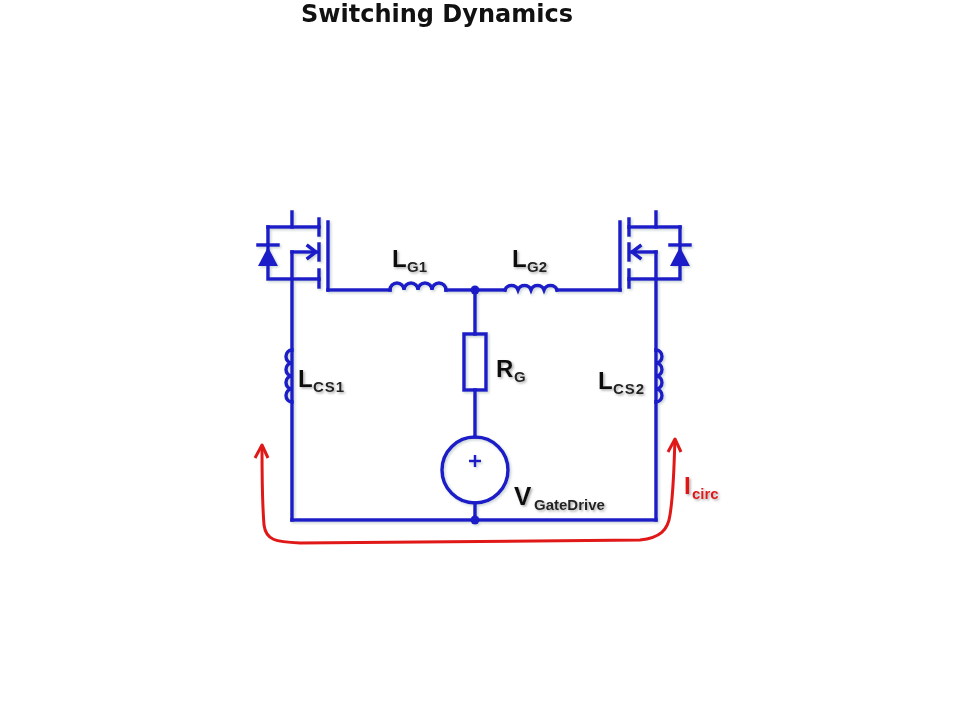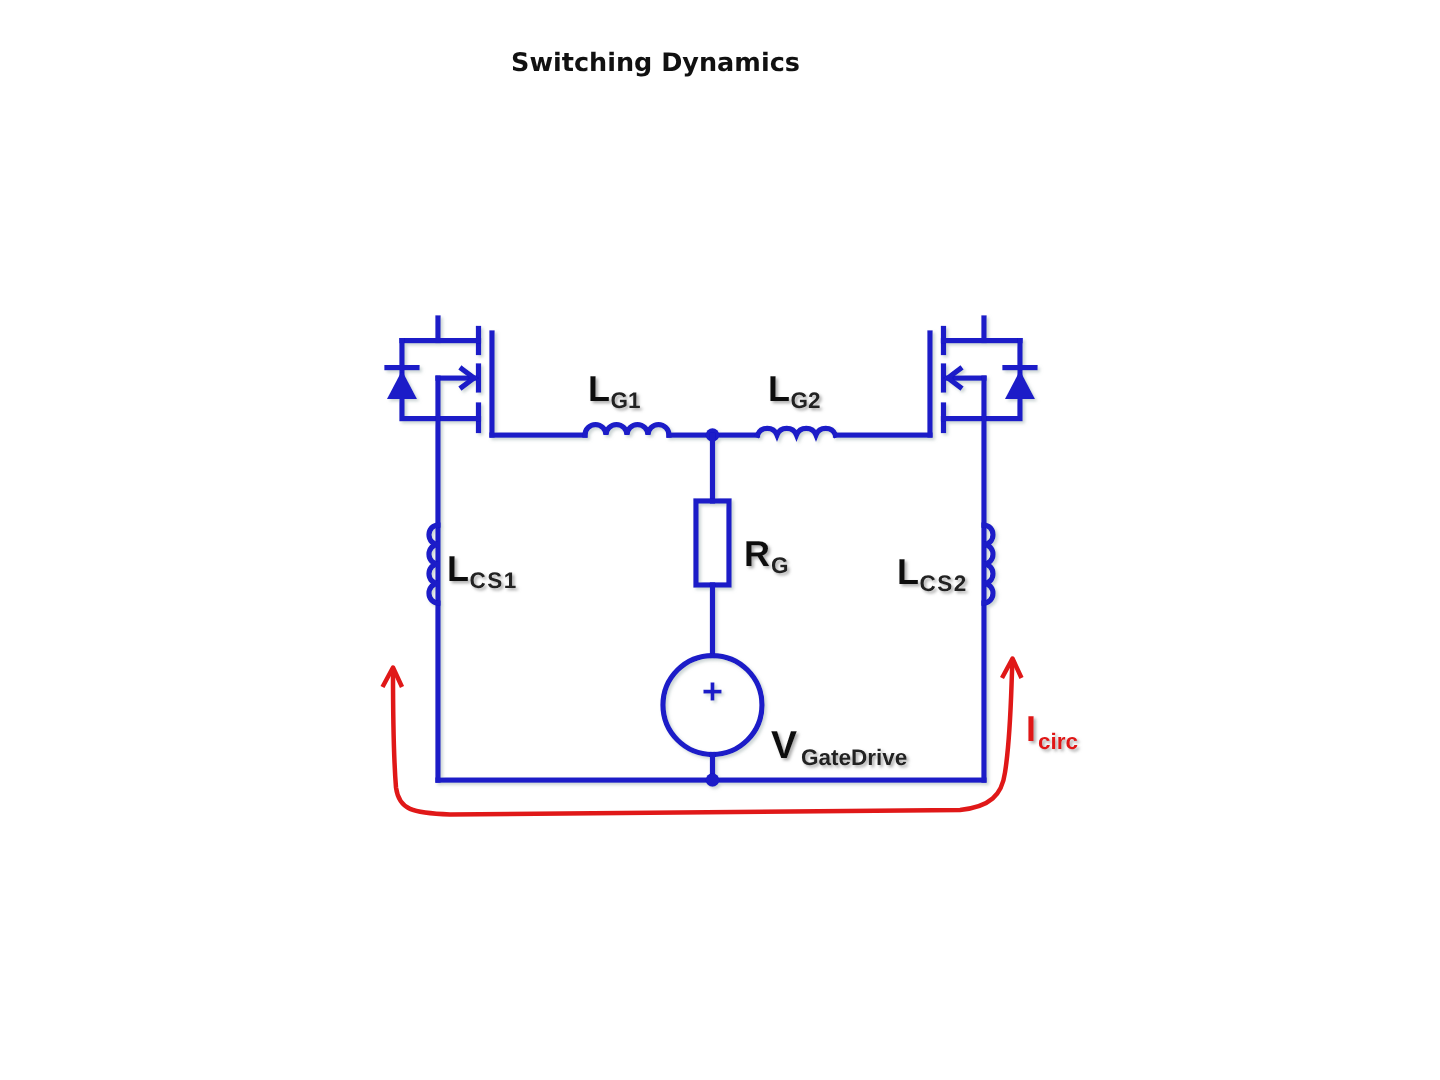--- a/index.html
+++ b/index.html
@@ -1,17 +1,17 @@
 <!DOCTYPE html>
 <html><head>
   <meta charset="utf-8">
   <style>
     html, body { margin: 0; padding: 0; background: #ffffff; }
     body { width: 960px; height: 720px; position: relative; overflow: hidden; font-family: "DejaVu Sans", sans-serif; }
-    .title { position: absolute; top: 32px; left: 0; width: 874px; text-align: center; font-weight: bold; font-size: 17px; color: #111; font-family: "DejaVu Sans", sans-serif; }
+    .title { position: absolute; top: 0; left: 0; width: 874px; text-align: center; font-weight: bold; font-size: 24px; color: #111; font-family: "DejaVu Sans", sans-serif; }
     svg { position: absolute; left: 0; top: 0; }
     .wire { stroke: #1a1ac8; stroke-width: 3.5; fill: none; stroke-linecap: square; }
     .lbl { font-family: "Liberation Sans", sans-serif; font-weight: bold; fill: #111; }
     .sub { font-family: "Liberation Sans", sans-serif; font-weight: bold; fill: #222; }
     .shadow { filter: url(#tshadow); }
     .red { stroke: #e01818; stroke-width: 3; fill: none; }
     .redlbl { font-family: "Liberation Sans", sans-serif; font-weight: bold; fill: #e01818; }
   </style>
 </head>
 <body>

